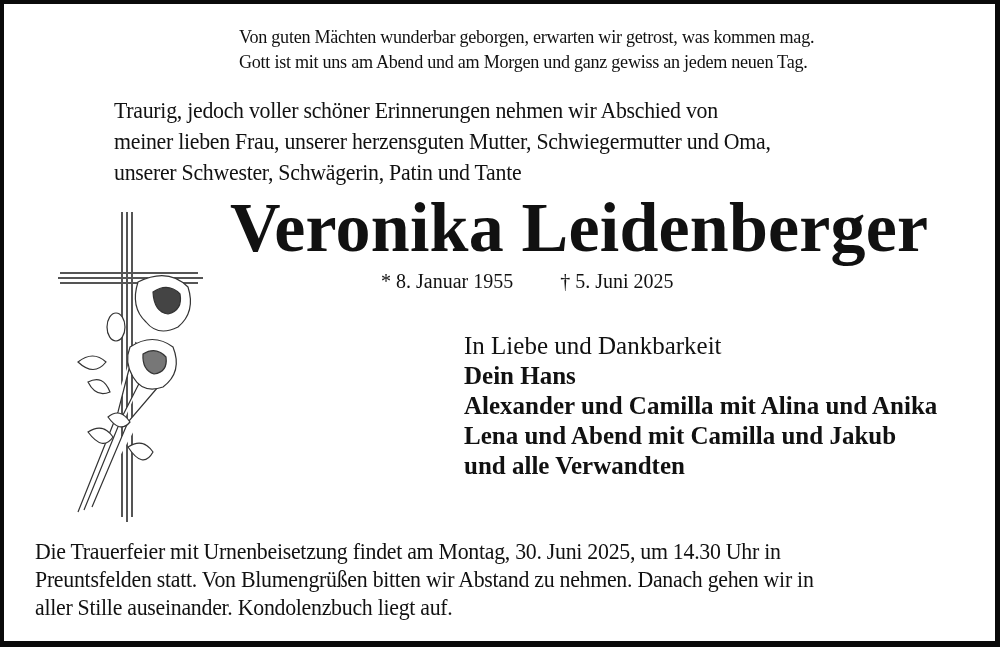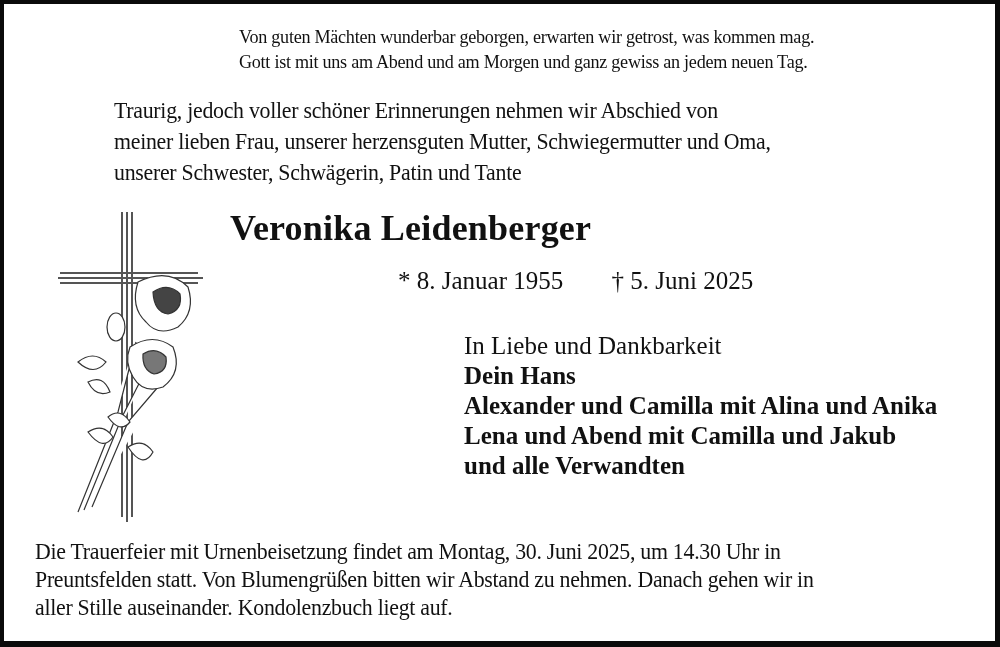--- a/index.html
+++ b/index.html
@@ -1,22 +1,22 @@
 <!DOCTYPE html>
 <html><head>
 <meta charset="utf-8">
 <style>
   html, body { margin:0; padding:0; background:#fff; }
   body { width:1000px; height:647px; position:relative; overflow:hidden; font-family:"Liberation Serif","DejaVu Serif",serif; color:#111; }
   .frame { position:absolute; left:0; top:0; width:1000px; height:647px; box-sizing:border-box;
     border-left:4px solid #0a0a0a; border-top:4px solid #0a0a0a; border-right:5px solid #0a0a0a; border-bottom:6px solid #0a0a0a; }
   .motto { position:absolute; left:239px; top:24px; font-size:19.5px; line-height:25px; letter-spacing:-0.3px; transform:scaleX(0.93); transform-origin:left top; white-space:nowrap; }
   .intro { position:absolute; left:114px; top:95px; font-size:23.5px; line-height:31px; letter-spacing:-0.3px; transform:scaleX(0.93); transform-origin:left top; white-space:nowrap; }
-  .name { position:absolute; left:230px; top:193px; font-size:36px; font-weight:bold; line-height:70px; letter-spacing:0.2px; white-space:nowrap;text-align:center; }
-  .dates { position:absolute; left:398px; top:269px; font-size:25px; line-height:24px; white-space:nowrap; }
+  .name { position:absolute; left:230px; top:193px; font-size:70px; font-weight:bold; line-height:70px; letter-spacing:0.2px; white-space:nowrap;text-align:center; }
+  .dates { position:absolute; left:381px; top:269px; font-size:20px; line-height:24px; white-space:nowrap; }
   .dates span { display:inline-block; }
   .dates .born { margin-right:42px; }
   .family { position:absolute; left:464px; top:331px; font-size:25px; line-height:30px; white-space:nowrap; }
   .family .lead { font-weight:normal; }
   .family .member { font-weight:bold; }
   .ceremony { position:absolute; left:35px; top:537px; font-size:23.5px; line-height:28px; letter-spacing:-0.3px; transform:scaleX(0.93); transform-origin:left top; white-space:nowrap; }
   .emblem { position:absolute; left:58px; top:212px; width:145px; height:310px; }
 </style>
 </head>
 <body>

